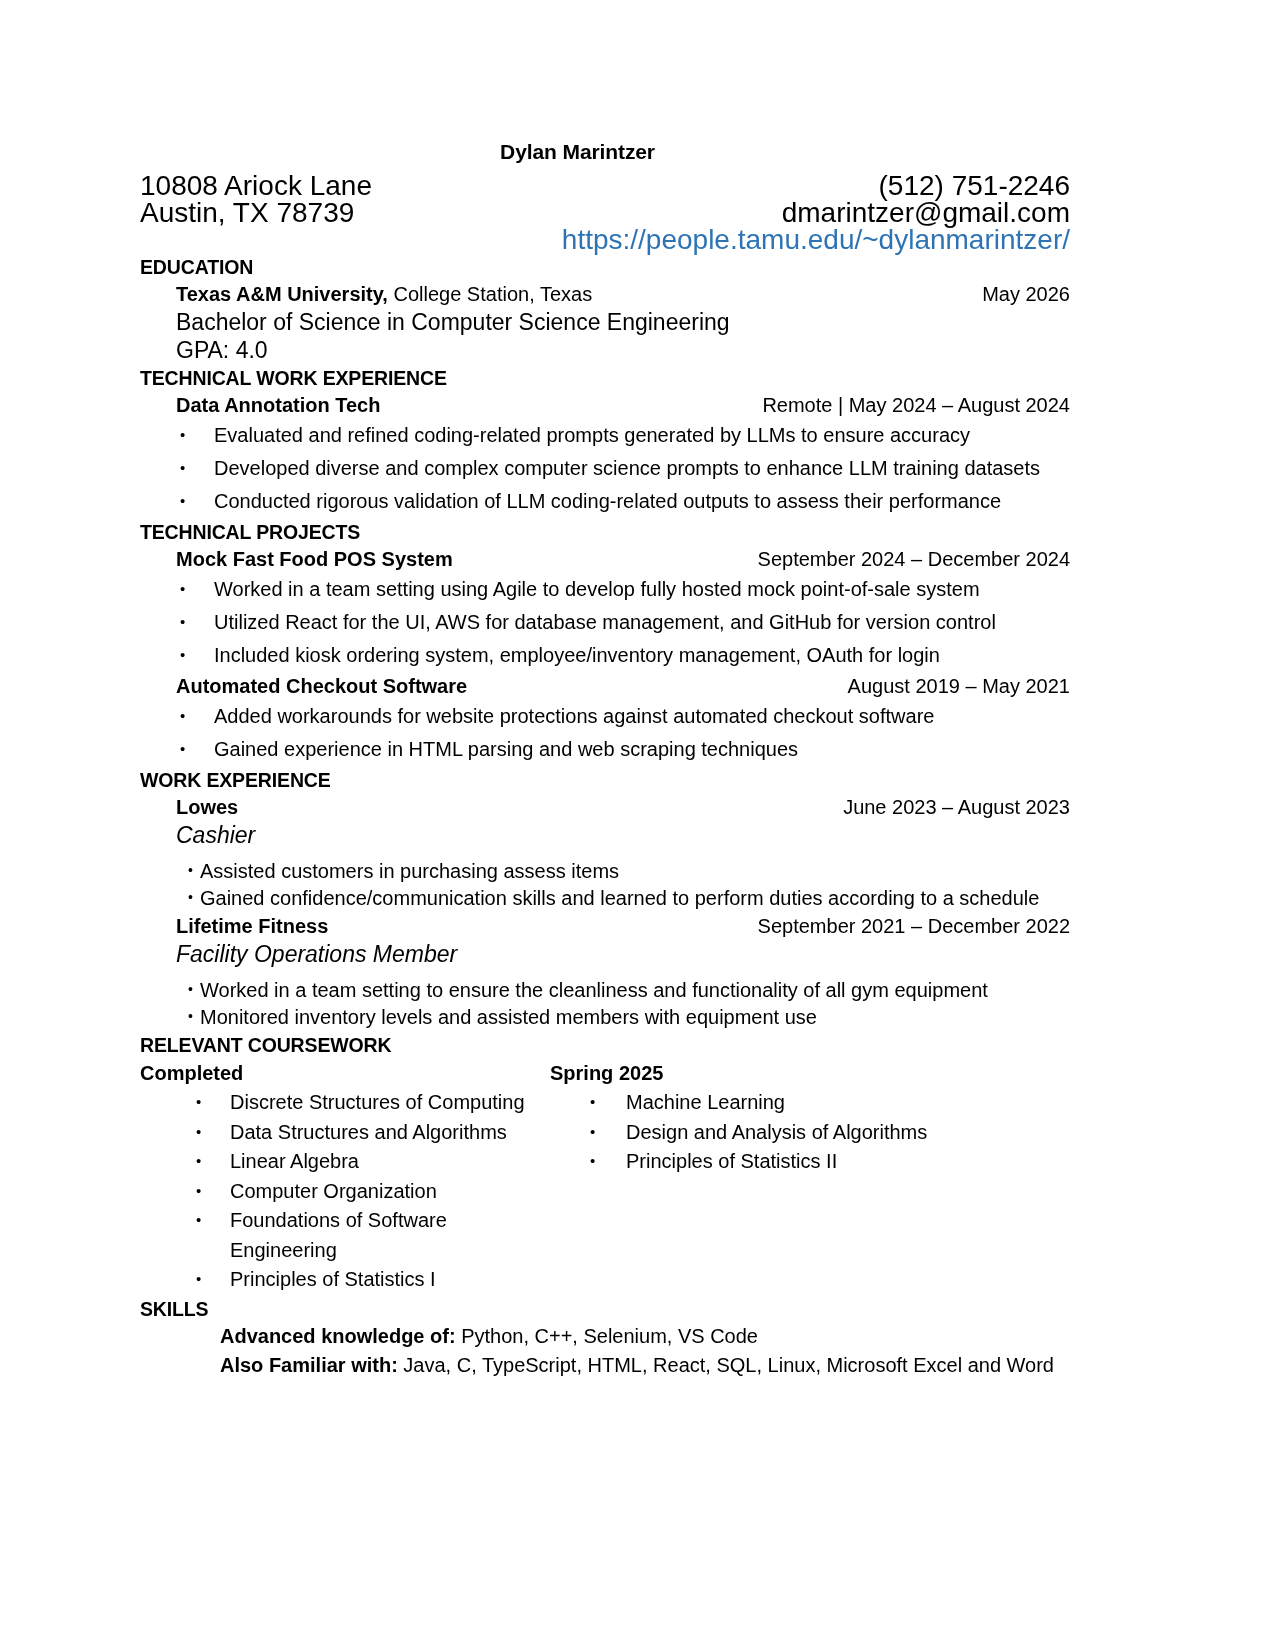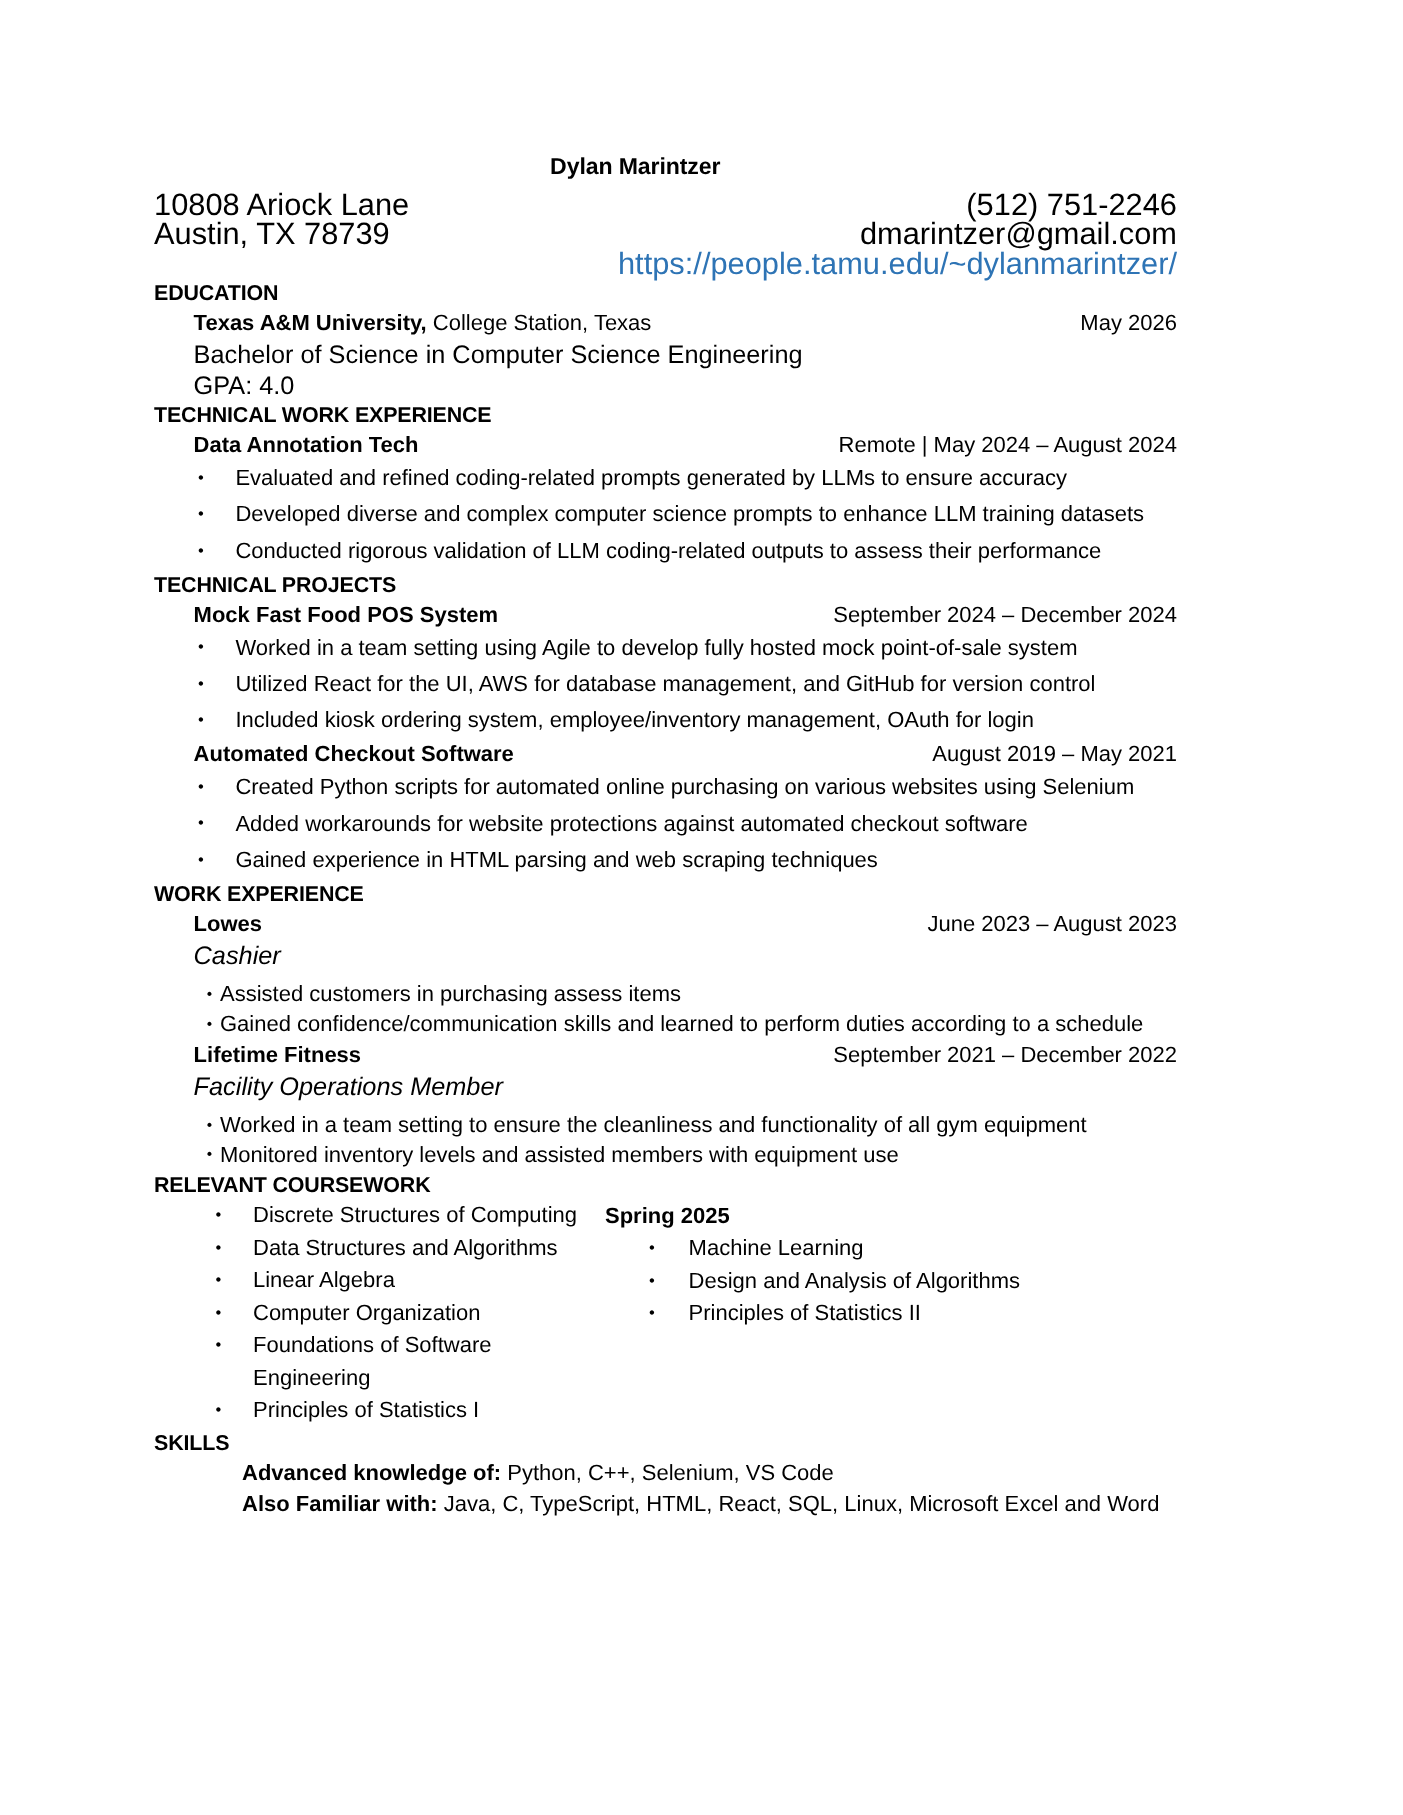--- a/index.html
+++ b/index.html
@@ -185,21 +185,20 @@
     <li>Worked in a team setting using Agile to develop fully hosted mock point-of-sale system</li>
     <li>Utilized React for the UI, AWS for database management, and GitHub for version control</li>
     <li>Included kiosk ordering system, employee/inventory management, OAuth for login</li>
   </ul>
 
   <div class="entry-row">
     <div class="entry-title">Automated Checkout Software</div>
     <div class="entry-date">August 2019 – May 2021</div>
   </div>
   <ul class="spaced">
-    <li>Created Python scripts for automated online purchasing on various websites using Selenium</li>
     <li>Added workarounds for website protections against automated checkout software</li>
     <li>Gained experience in HTML parsing and web scraping techniques</li>
   </ul>
 
   <div class="section-head">WORK EXPERIENCE</div>
 
   <div class="entry-row">
     <div class="entry-title">Lowes</div>
     <div class="entry-date">June 2023 – August 2023</div>
   </div>
@@ -215,20 +214,21 @@
   </div>
   <div class="sub-line role">Facility Operations Member</div>
   <ul class="tight">
     <li>Worked in a team setting to ensure the cleanliness and functionality of all gym equipment</li>
     <li>Monitored inventory levels and assisted members with equipment use</li>
   </ul>
 
   <div class="section-head">RELEVANT COURSEWORK</div>
   <div class="course-cols">
     <div class="col-left">
+      <div class="col-head">Completed</div>
       <ul class="course">
         <li>Discrete Structures of Computing</li>
         <li>Data Structures and Algorithms</li>
         <li>Linear Algebra</li>
         <li>Computer Organization</li>
         <li>Foundations of Software Engineering</li>
         <li>Principles of Statistics I</li>
       </ul>
     </div>
     <div class="col-right">

